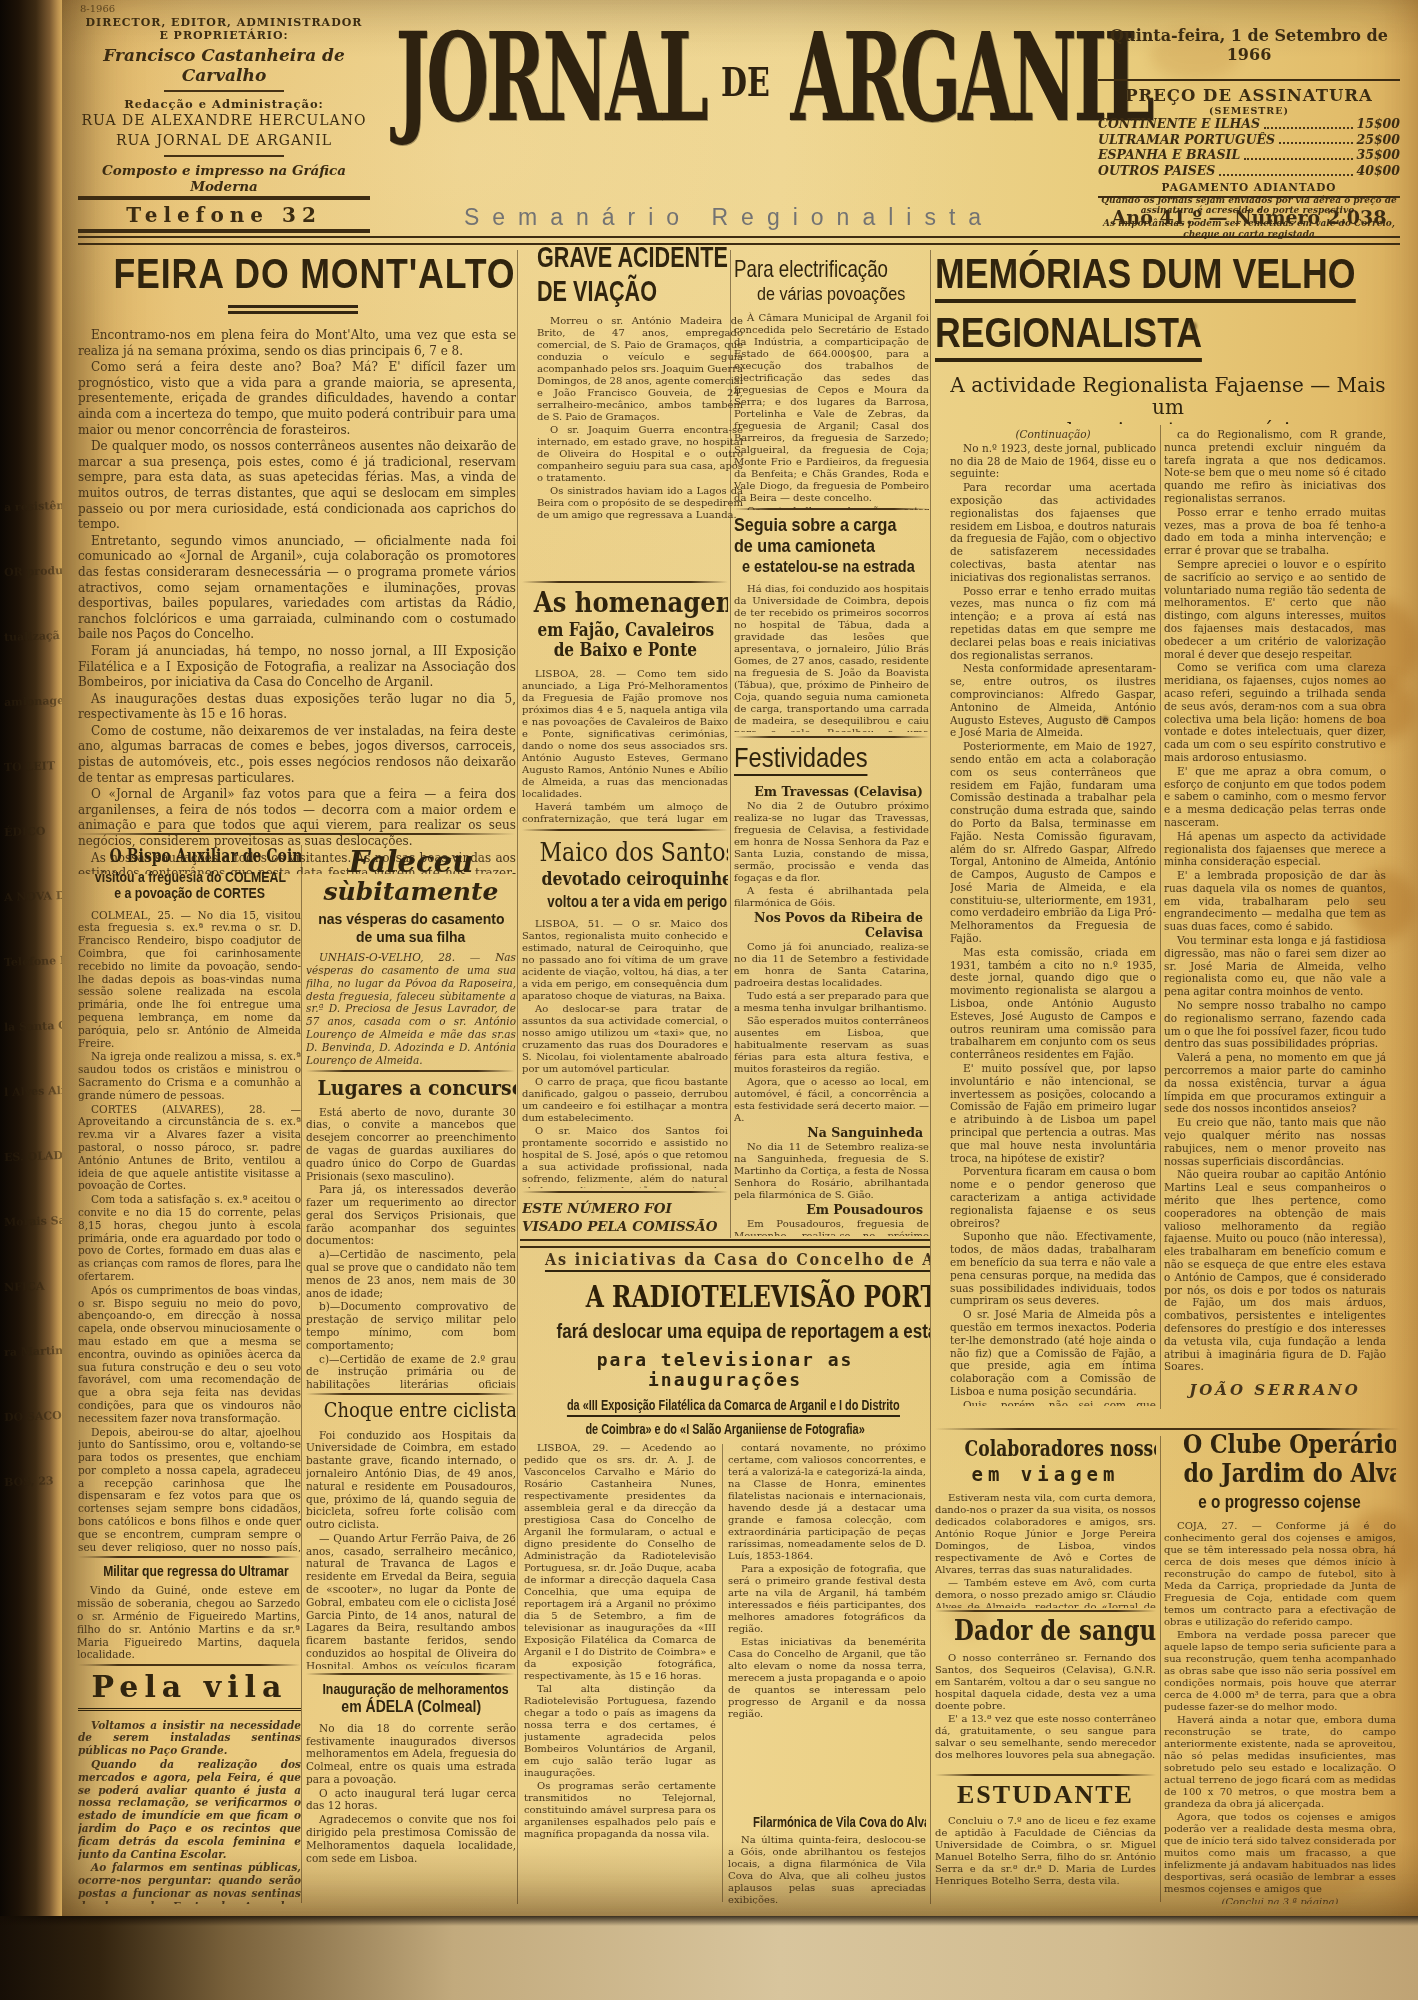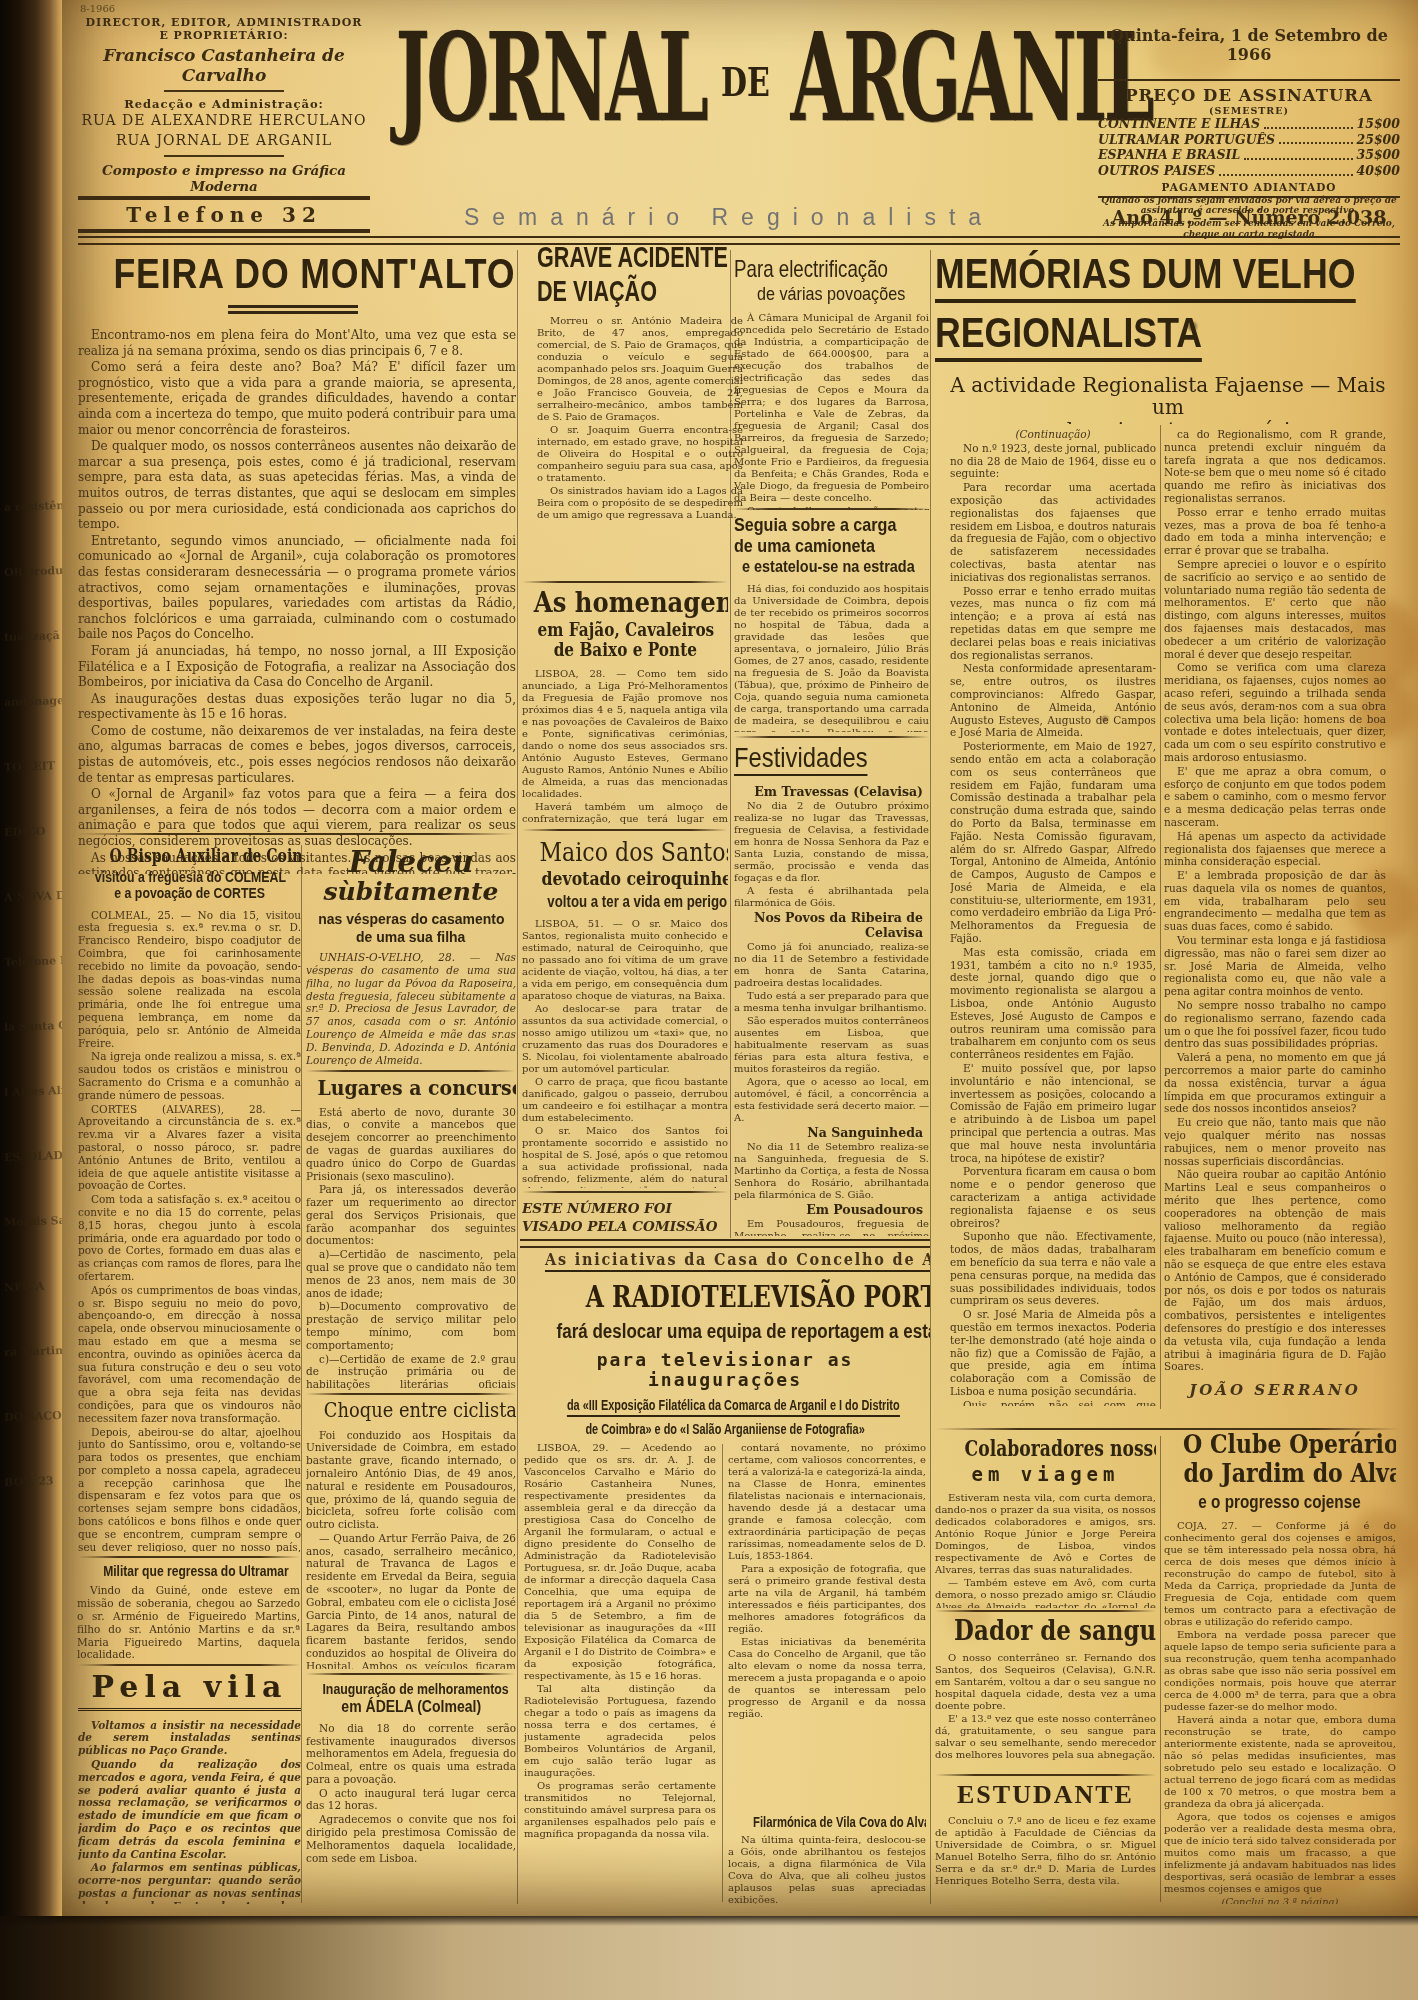--- a/index.html
+++ b/index.html
@@ -217,21 +217,21 @@
         <p>Vindo da Guiné, onde esteve em missão de soberania, chegou ao Sarzedo o sr. Arménio de Figueiredo Martins, filho do sr. António Martins e da sr.ª Maria Figueiredo Martins, daquela localidade.</p>
       </div>
   </section>
 
   <div class="sep" style="left:78px;top:1664px;width:222px;"></div>
 
   <section class="art" style="left:78px;top:1670px;width:223px;height:234px;">
     <h2 style="font-size:30px;letter-spacing:6px;border-bottom:3px double #30240e;padding-bottom:4px;">Pela vila</h2>
     <div class="body b105 it" style="margin-top:8px;font-weight:bold;">
         <p>Voltamos a insistir na necessidade de serem instaladas sentinas públicas no Paço Grande.</p>
-        <p>Quando da realização dos mercados e agora, venda Feira, é que se poderá avaliar quanto é justa a nossa reclamação, se verificarmos o estado de imundície em que ficam o jardim do Paço e os recintos que ficam detrás da escola feminina e junto da Cantina Escolar.</p>
+        <p>Quando da realização dos mercados e agora, pela Feira, é que se poderá avaliar quanto é justa a nossa reclamação, se verificarmos o estado de imundície em que ficam o jardim do Paço e os recintos que ficam detrás da escola feminina e junto da Cantina Escolar.</p>
         <p>Ao falarmos em sentinas públicas, ocorre-nos perguntar: quando serão postas a funcionar as novas sentinas do largo da Fonte de Amandos, concluídas vai para dois anos?</p>
       </div>
   </section>
 
   <section class="art" style="left:306px;top:846px;width:210px;height:222px;">
     <h2 class="it" style="font-size:29px;">Faleceu</h2>
     <h2 class="it" style="font-size:25px;">sùbitamente</h2>
     <h3 class="sansT" style="font-size:15.5px;margin-top:4px;"><span class="cond90">nas vésperas do casamento</span></h3>
     <h3 class="sansT" style="font-size:15.5px;"><span class="cond90">de uma sua filha</span></h3>
     <div class="body b105 it" style="margin-top:6px;">

